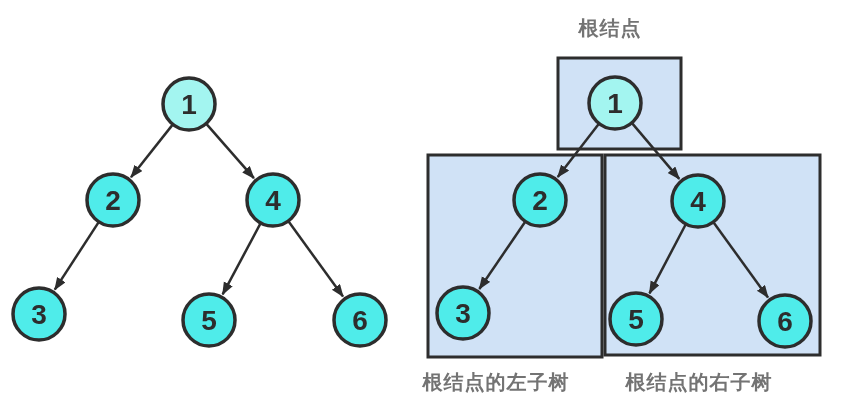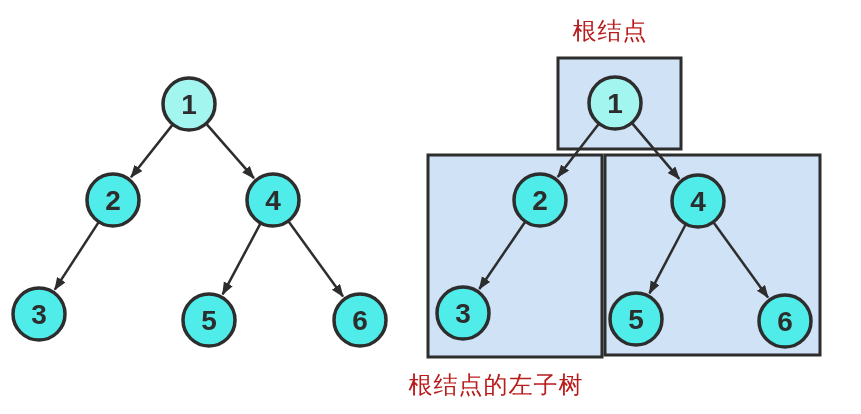--- a/index.html
+++ b/index.html
@@ -8,23 +8,23 @@
     width: 861px;
     height: 414px;
     background: #ffffff;
     font-family: "Liberation Sans", "DejaVu Sans", sans-serif;
     overflow: hidden;
   }
   svg { position: absolute; left: 0; top: 0; }
   .cap {
     position: absolute;
     transform: translateX(-50%);
-    font-size: 24px;
-    font-weight: normal;
-    color: #b91c1c;
+    font-size: 20px;
+    font-weight: bold;
+    color: #737373;
     white-space: nowrap;
     letter-spacing: 1px;
   }
   .cap-root       { left: 610px; top: 15px; }
   .cap-left-tree  { left: 212px; top: 384px; }
   .cap-left-sub   { left: 496px; top: 369px; }
   .cap-right-sub  { left: 699px; top: 369px; }
   .node-label {
     font-family: "Liberation Sans", "DejaVu Sans", sans-serif;
     font-size: 28px;
@@ -75,13 +75,14 @@
       <text x="698" y="201" dy="0.36em" text-anchor="middle" class="node-label">4</text>
       <circle cx="463" cy="313" r="26" fill="#4fecea" stroke="#2d2d2d" stroke-width="3.5"></circle>
       <text x="463" y="313" dy="0.36em" text-anchor="middle" class="node-label">3</text>
       <circle cx="636" cy="319" r="26" fill="#4fecea" stroke="#2d2d2d" stroke-width="3.5"></circle>
       <text x="636" y="319" dy="0.36em" text-anchor="middle" class="node-label">5</text>
       <circle cx="785" cy="321" r="26" fill="#4fecea" stroke="#2d2d2d" stroke-width="3.5"></circle>
       <text x="785" y="321" dy="0.36em" text-anchor="middle" class="node-label">6</text>
     </svg>
   <div class="cap cap-root">根结点</div>
   <div class="cap cap-left-sub">根结点的左子树</div>
+  <div class="cap cap-right-sub">根结点的右子树</div>
 </div>
 
 </body></html>

